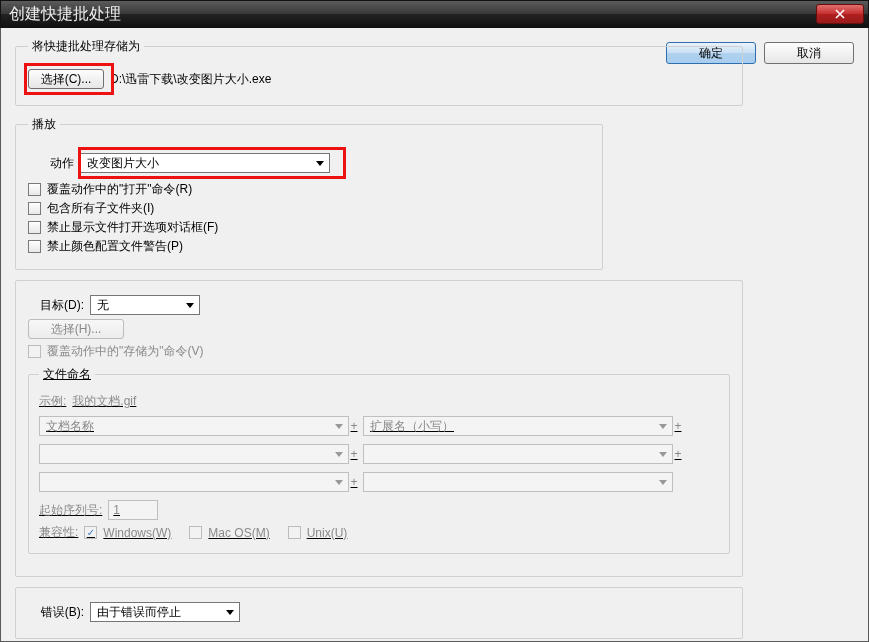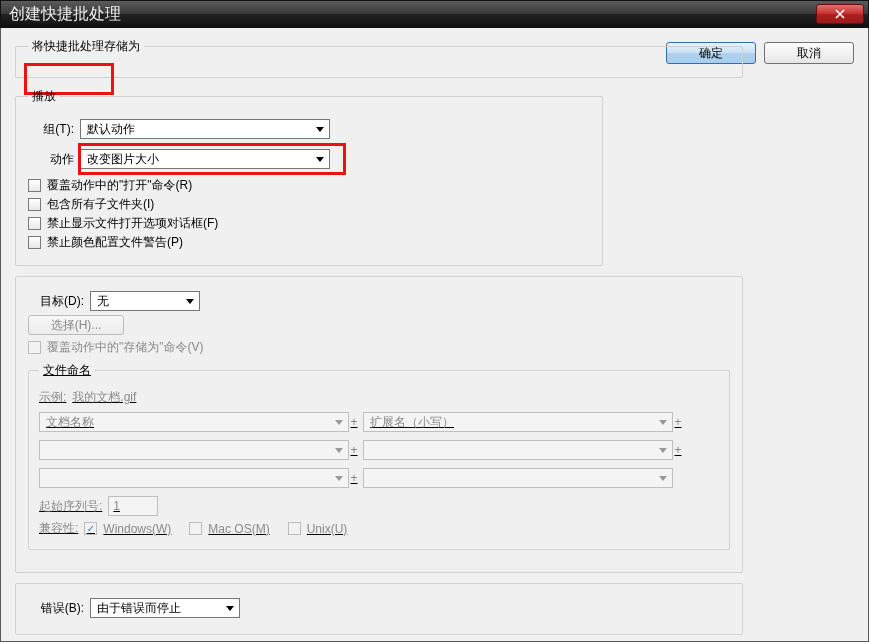--- a/index.html
+++ b/index.html
@@ -79,33 +79,30 @@
 
 <div class="winbody">
 
   <div class="rbuttons">
     <div class="btn primary">确定</div>
     <div class="btn">取消</div>
   </div>
 
   <fieldset class="fs-save">
     <legend>将快捷批处理存储为</legend>
+    <div class="row">
+      <div class="btn small" style="width:76px">选择(C)...</div>
+      <span class="path">D:\迅雷下载\改变图片大小.exe</span>
+    </div>
     <div class="hl" style="left:8px; top:8px; width:90px; height:32px;"></div>
   </fieldset>
 
   <fieldset class="fs-play">
     <legend>播放</legend>
 
-    <div class="row">
-      <label class="inline">组(T):</label>
-      <div class="select" style="width:250px">
-        <span>默认动作</span>
-        <span class="arrow"></span>
-      </div>
-    </div>
 
     <div class="row" style="position:relative; margin-top:10px;">
       <label class="inline">动作</label>
       <div class="select" style="width:250px">
         <span>改变图片大小</span>
         <span class="arrow"></span>
       </div>
       <div class="hl" style="left:50px; top:-6px; width:268px; height:32px;"></div>
     </div>
 

